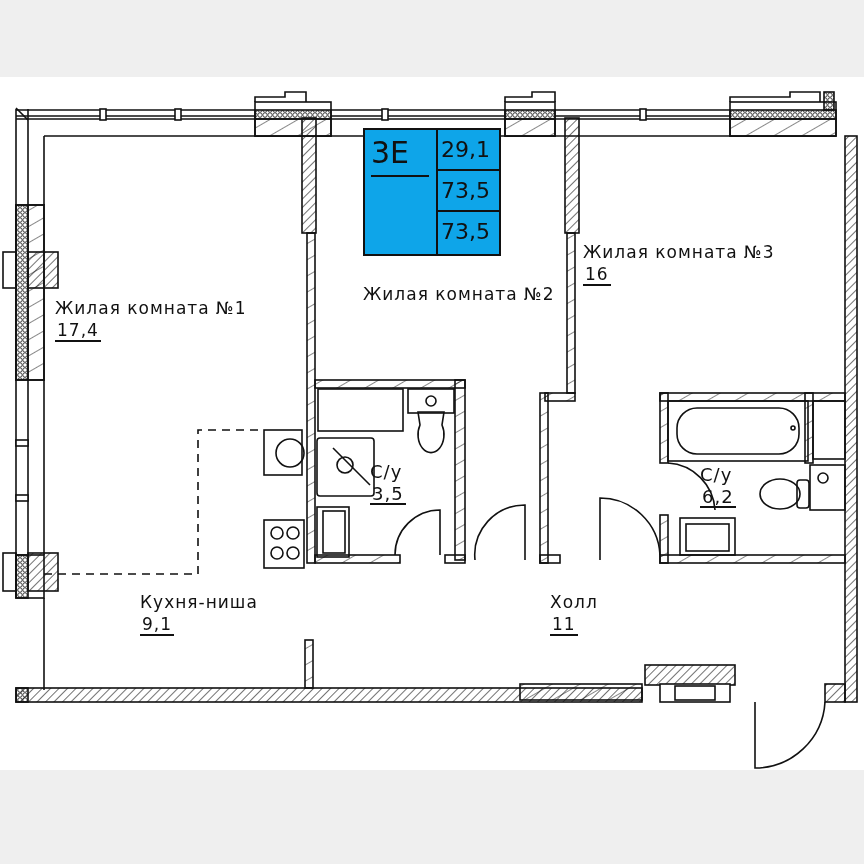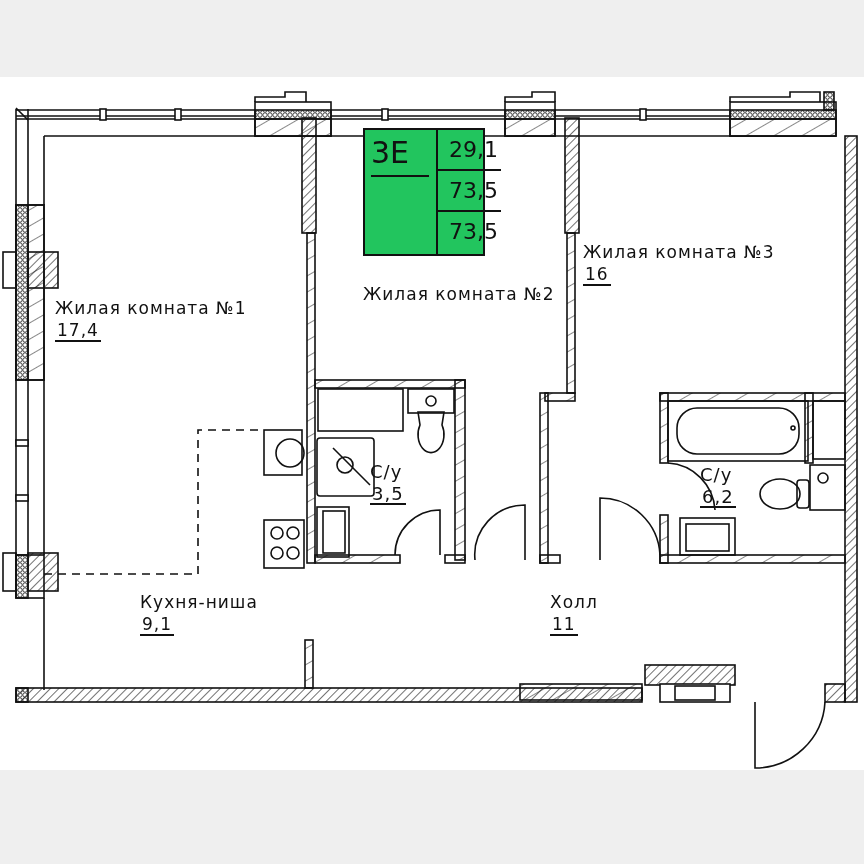--- a/index.html
+++ b/index.html
@@ -3,28 +3,28 @@
 <meta charset="utf-8">
 <style>
   html, body { margin:0; padding:0; }
   body { width:864px; height:864px; background:#efefef; position:relative; overflow:hidden;
          font-family:"DejaVu Sans", sans-serif; }
   #plan { position:absolute; left:0; top:77px; width:864px; height:693px; background:#ffffff; }
   svg { position:absolute; left:0; top:0; }
   .lbl { position:absolute; text-align:left; color:#111; font-family:"DejaVu Sans", sans-serif;
          font-size:17px; letter-spacing:1px; line-height:22px; white-space:nowrap; }
   .lbl .area { display:inline-block; border-bottom:2px solid #111; line-height:19px; padding:0 2px; }
-  .stamp { position:absolute; left:363px; top:128px; width:122px; height:128px;
-           border:2px solid #111; box-sizing:border-box; background:#22c55e; }
+  .stamp { position:absolute; left:363px; top:128px; width:138px; height:128px;
+           border:2px solid #111; box-sizing:border-box; background:#0ea5e9; }
   .stamp .code { position:absolute; left:6px; top:6px; font-size:30px; line-height:34px; color:#111;
                  font-family:"DejaVu Sans", sans-serif; }
   .stamp .code-line { position:absolute; left:6px; top:45px; width:58px; border-top:2px solid #111; }
   .stamp .vals { position:absolute; left:71px; top:0; width:63px; height:124px; border-left:2px solid #111; }
   .stamp .val { height:41px; box-sizing:border-box; border-bottom:2px solid #111; text-align:right;
-                padding-right:3px; font-size:22px; line-height:40px; color:#111; }
+                padding-right:11px; font-size:22px; line-height:40px; color:#111; }
   .stamp .val:last-child { border-bottom:none; }
 </style>
 </head>
 <body>
 
 <div id="plan">
   <svg width="864" height="693" viewBox="0 77 864 693">
     <defs>
       <pattern id="hatch" patternUnits="userSpaceOnUse" width="6" height="6" patternTransform="rotate(45)">
         <line x1="0" y1="0" x2="0" y2="6" stroke="#111" stroke-width="1.2"></line>

